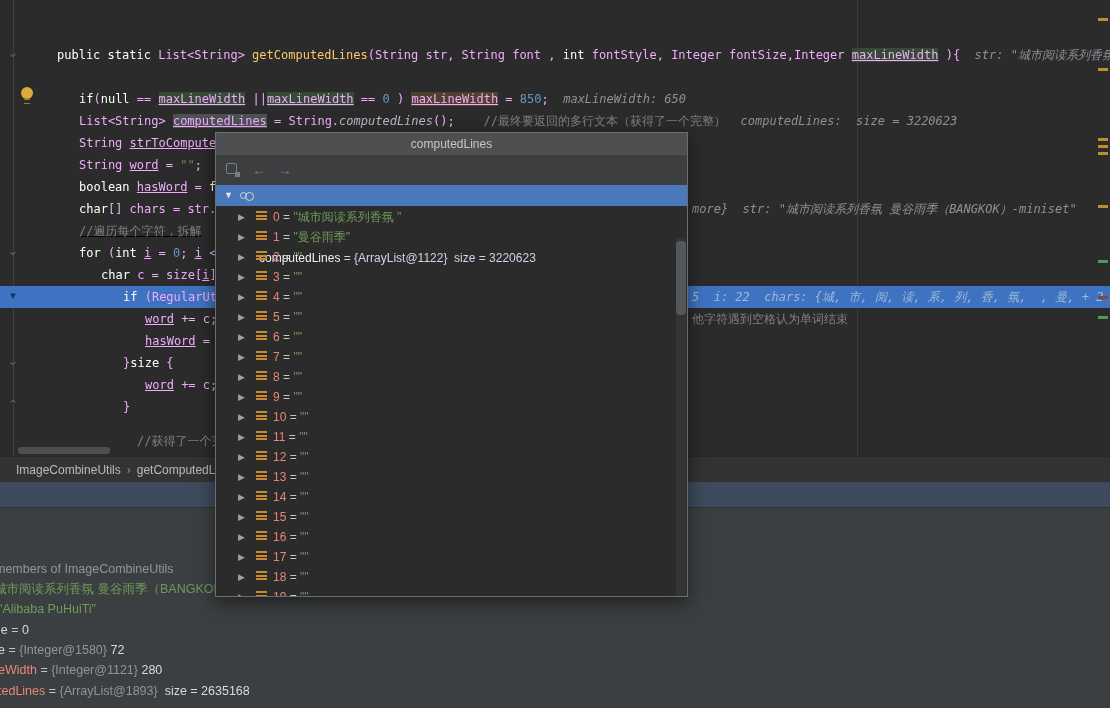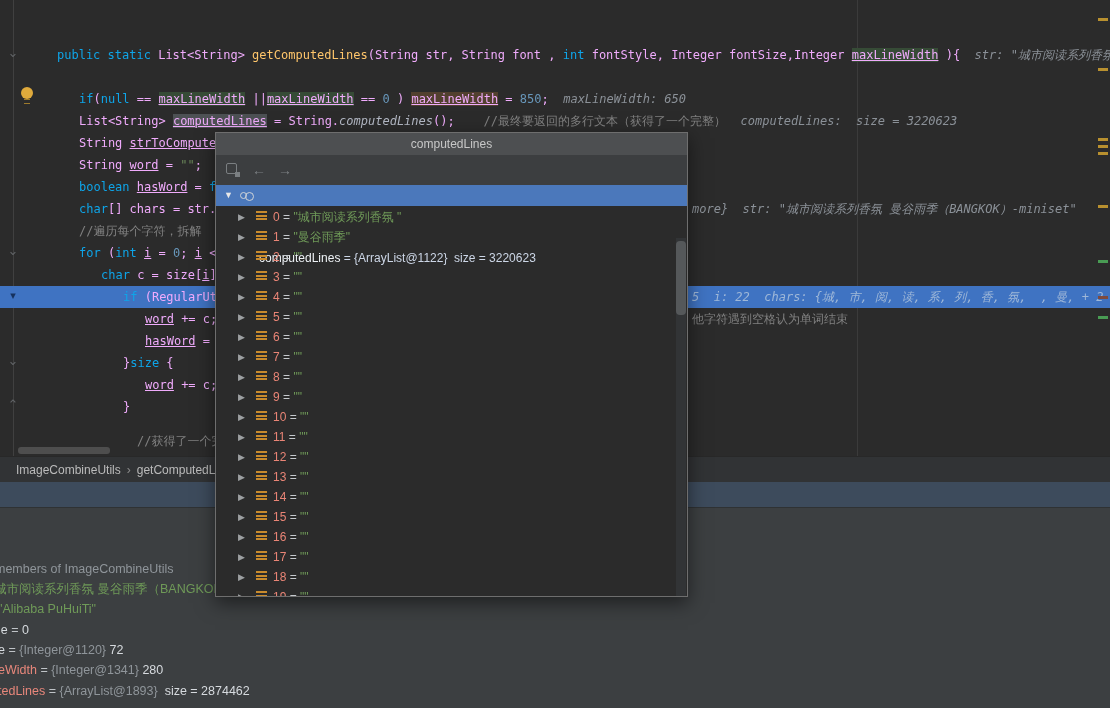--- a/index.html
+++ b/index.html
@@ -9,21 +9,21 @@
 
   
   #editor { position:absolute; top:0; left:0; width:1110px; height:456px; background:#2b2b2b; overflow:hidden; }
   #gutter-line { position:absolute; left:13px; top:0; width:1px; height:456px; background:#404040; }
   #guide-line  { position:absolute; left:857px; top:0; width:1px; height:456px; background:#3b3b3b; }
   #exec-line   { position:absolute; left:0; top:286px; width:1110px; height:22px; background:#3f73c2; }
   .code-line { position:absolute; height:22px; line-height:22px; white-space:pre;
                font-family:"DejaVu Sans Mono","Liberation Mono",monospace; font-size:12px; }
   .code-extra { position:absolute; height:22px; line-height:22px; white-space:pre;
                font-family:"DejaVu Sans Mono","Liberation Mono",monospace; font-size:12px; }
-  .k{color:#0ea5e9} .d{color:#f0abfc} .s{color:#6a8759} .n{color:#6897bb}
+  .k{color:#ffffff} .d{color:#f0abfc} .s{color:#6a8759} .n{color:#6897bb}
   .c{color:#808080} .m{color:#ffc66b} .im{color:#b3b8c4;font-style:italic}
   .h{color:#8b9198;font-style:italic} .hb{color:#9fb8d8;font-style:italic}
   .u{text-decoration:underline}
   .bgr{background:#364b36} .bgw{background:#52402f} .bgg{background:#4d5154}
 
   .fold { position:absolute; left:5px; width:16px; height:16px; color:#606366;
           font-size:13px; line-height:14px; text-align:center; }
   .fold.active { color:#16325e; font-size:11px; }
   #bulb { position:absolute; left:21px; top:87px; width:12px; height:12px; border-radius:50%;
           background:#dfaa3c; }
@@ -84,21 +84,21 @@
     <div id="guide-line"></div>
     <div id="exec-line"></div>
     <div id="code-lines">
         <div class="code-line" style="left: 57px; top: 44px;"><span class="k">public static </span><span class="d">List&lt;String&gt; </span><span class="m">getComputedLines</span><span class="d">(String str, String font , </span><span class="k">int</span><span class="d"> fontStyle, Integer fontSize,Integer </span><span class="d u bgr">maxLineWidth</span><span class="d"> ){</span><span class="h">  str: "城市阅读系列香氛 曼</span></div>
         <div class="code-line" style="left: 79px; top: 88px;"><span class="k">if</span><span class="d">(</span><span class="k">null</span><span class="d"> == </span><span class="d u bgr">maxLineWidth</span><span class="d"> ||</span><span class="d u bgr">maxLineWidth</span><span class="d"> == </span><span class="n">0</span><span class="d"> ) </span><span class="d u bgw">maxLineWidth</span><span class="d"> = </span><span class="n">850</span><span class="d">;</span><span class="h">  maxLineWidth: 650</span></div>
         <div class="code-line" style="left: 79px; top: 110px;"><span class="d">List&lt;String&gt; </span><span class="d u bgg">computedLines</span><span class="d"> = String.</span><span class="im">computedLines</span><span class="d">();</span><span class="c">    //最终要返回的多行文本（获得了一个完整）</span><span class="h">  computedLines:  size = 3220623</span></div>
         <div class="code-line" style="left: 79px; top: 132px;"><span class="d">String </span><span class="d u">strToComputer</span></div>
         <div class="code-line" style="left: 79px; top: 154px;"><span class="d">String </span><span class="d u">word</span><span class="d"> = </span><span class="s">""</span><span class="d">;</span></div>
         <div class="code-line" style="left: 79px; top: 176px;"><span class="k">boolean</span><span class="d"> </span><span class="d u">hasWord</span><span class="d"> = </span><span class="k">false</span><span class="d">;</span></div>
         <div class="code-line" style="left: 79px; top: 198px;"><span class="k">char</span><span class="d">[] chars = str.toCharArray();</span></div>
-        <div class="code-line" style="left: 79px; top: 220px;"><span class="c">//遍历每个字符，拆解</span></div>
+        <div class="code-line" style="left: 79px; top: 220px; text-decoration: underline;"><span class="c">//遍历每个字符，拆解</span></div>
         <div class="code-line" style="left: 79px; top: 242px;"><span class="k">for</span><span class="d"> (</span><span class="k">int</span><span class="d"> </span><span class="d u">i</span><span class="d"> = </span><span class="n">0</span><span class="d">; </span><span class="d u">i</span><span class="d"> &lt; </span></div>
         <div class="code-line" style="left: 101px; top: 264px;"><span class="k">char</span><span class="d"> c = size[</span><span class="d u">i</span><span class="d">]</span></div>
         <div class="code-line" style="left: 123px; top: 286px;"><span class="k">if</span><span class="d"> (RegularUtil.</span></div>
         <div class="code-line" style="left: 145px; top: 308px;"><span class="d u">word</span><span class="d"> += c;</span></div>
         <div class="code-line" style="left: 145px; top: 330px;"><span class="d u">hasWord</span><span class="d"> = </span><span class="k">true</span><span class="d">;</span></div>
         <div class="code-line" style="left: 123px; top: 352px;"><span class="d">}</span><span class="k">size</span><span class="d"> {</span></div>
         <div class="code-line" style="left: 145px; top: 374px;"><span class="d u">word</span><span class="d"> += c;</span></div>
         <div class="code-line" style="left: 123px; top: 396px;"><span class="d">}</span></div>
         <div class="code-line" style="left: 117px; top: 430px; margin-left: 20px;"><span class="c">//获得了一个完整</span></div>
       </div>
@@ -136,23 +136,23 @@
   <div id="strip-blue"></div>
 
   <div id="panel">
     
   </div>
   <div id="var-rows">
       <div class="var-row" style="left: -5px; top: 560px;"><span class="vg">members of ImageCombineUtils</span></div>
       <div class="var-row" style="left: -6px; top: 580px;"><span class="vs">城市阅读系列香氛 曼谷雨季（BANGKOK</span></div>
       <div class="var-row" style="left: -2px; top: 600px;"><span class="vs">"Alibaba PuHuiTi"</span></div>
       <div class="var-row" style="left: -2px; top: 621px;"><span class="vv">le</span><span class="vd"> = </span><span class="vv">0</span></div>
-      <div class="var-row" style="left: -2px; top: 641px;"><span class="vv">e</span><span class="vd"> = </span><span class="vr">{Integer@1120} </span><span class="vv">72</span></div>
-      <div class="var-row" style="left: -2px; top: 661px;"><span class="vn">eWidth</span><span class="vd"> = </span><span class="vr">{Integer@1341} </span><span class="vv">280</span></div>
-      <div class="var-row" style="left: -2px; top: 682px;"><span class="vn">tedLines</span><span class="vd"> = </span><span class="vr">{ArrayList@1893}  </span><span class="vv">size = 2874462</span></div>
+      <div class="var-row" style="left: -2px; top: 641px;"><span class="vv">e</span><span class="vd"> = </span><span class="vr">{Integer@1580} </span><span class="vv">72</span></div>
+      <div class="var-row" style="left: -2px; top: 661px;"><span class="vn">eWidth</span><span class="vd"> = </span><span class="vr">{Integer@1121} </span><span class="vv">280</span></div>
+      <div class="var-row" style="left: -2px; top: 682px;"><span class="vn">tedLines</span><span class="vd"> = </span><span class="vr">{ArrayList@1893}  </span><span class="vv">size = 2635168</span></div>
     </div>
 
   <div id="popup">
     <div id="popup-title">computedLines</div>
     <div id="popup-toolbar">
       <span id="icon-ref" class="tb-icon"></span>
       <span class="tb-icon" style="left:36px">←</span>
       <span class="tb-icon" style="left:62px">→</span>
     </div>
     <div id="popup-list">

